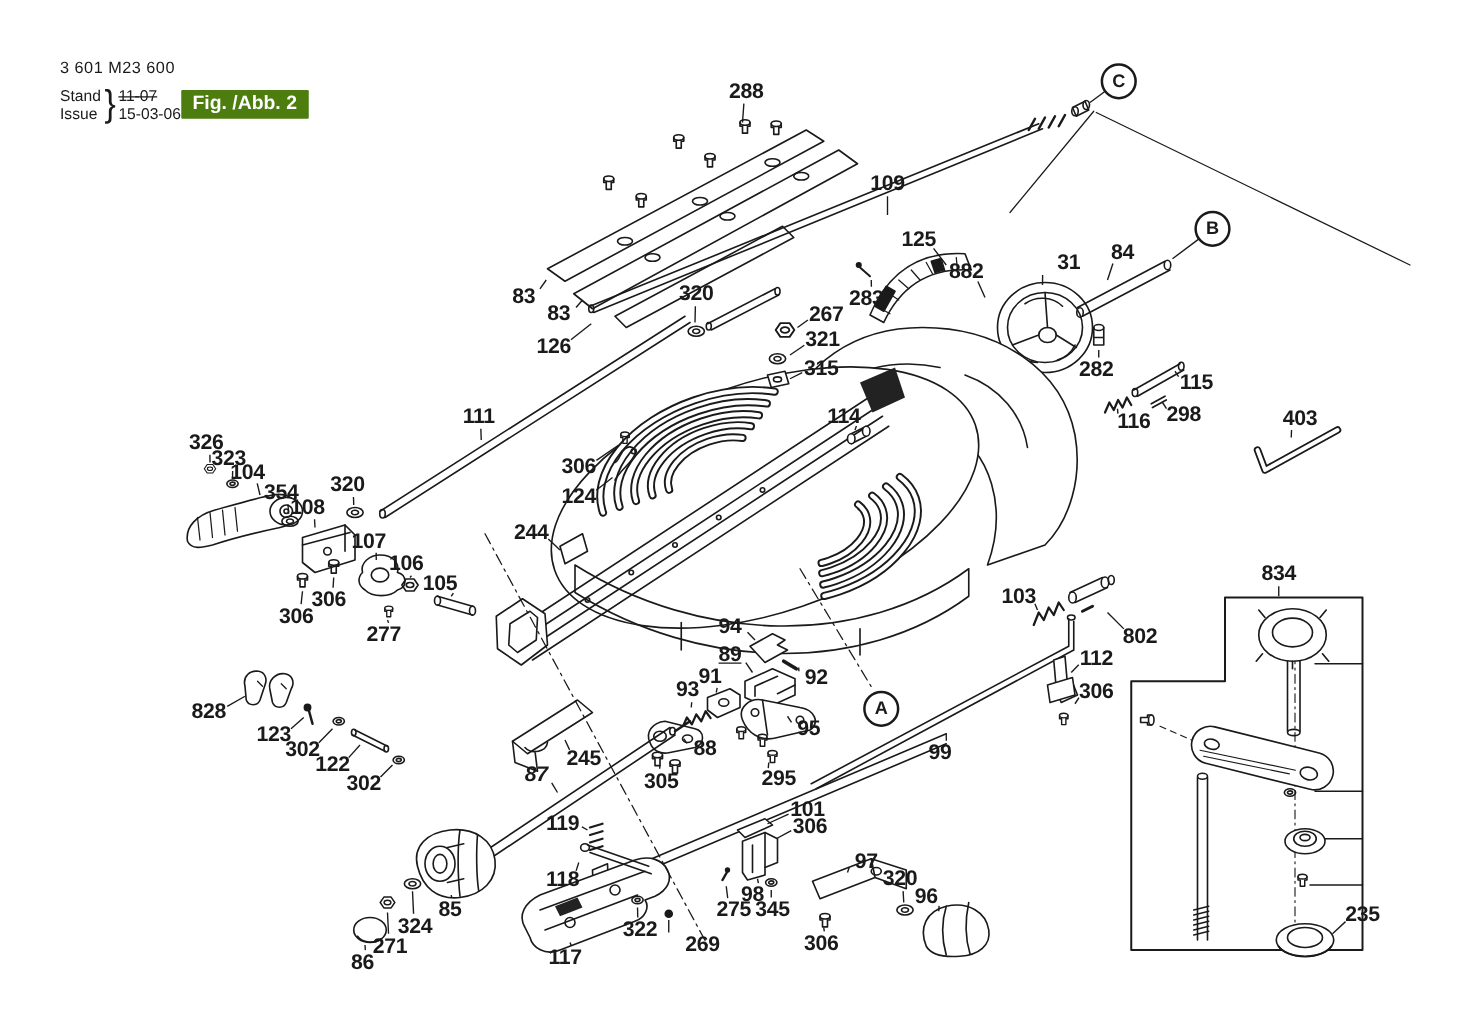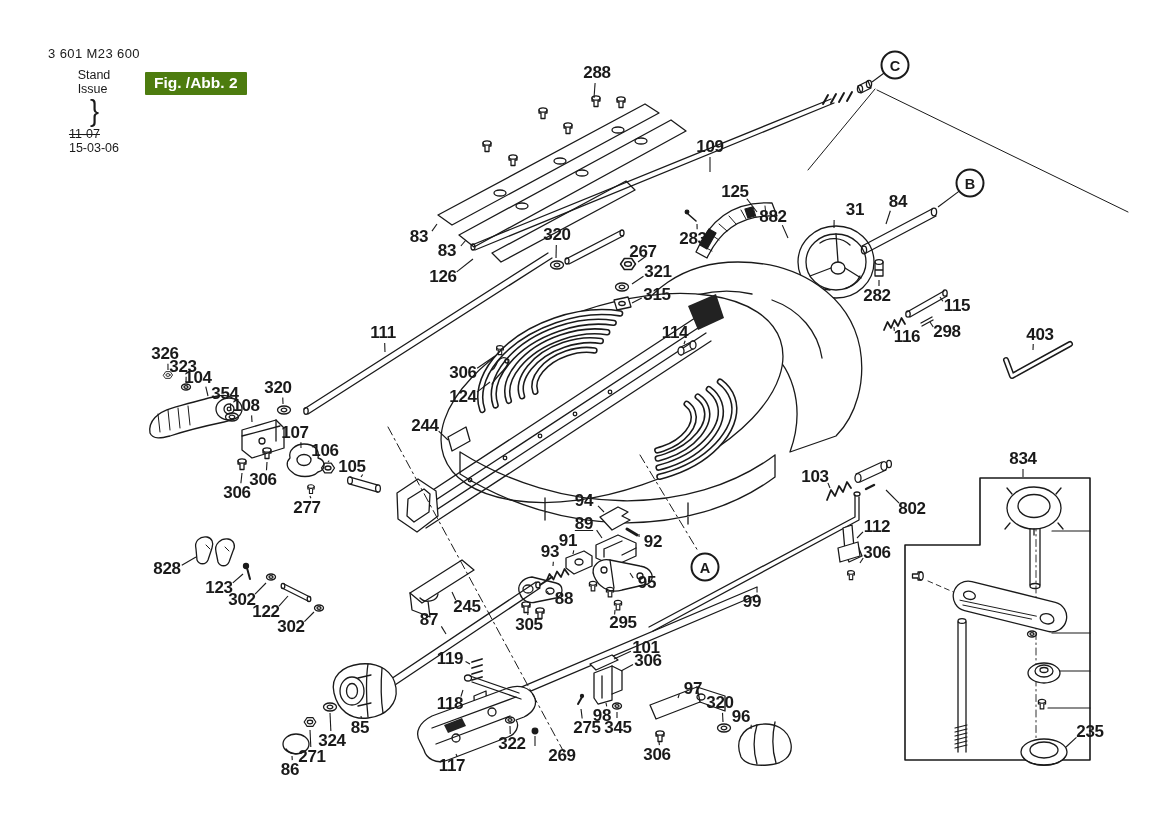--- a/index.html
+++ b/index.html
@@ -8,21 +8,21 @@
   svg.drawing{position:absolute;left:0;top:0;}
   .ink{stroke:#1a1a1a;fill:none;stroke-width:1.3;stroke-linejoin:round;stroke-linecap:round;}
   .callout-layer{position:absolute;left:0;top:0;width:100%;height:100%;pointer-events:none;}
   .callout{position:absolute;transform:translate(-50%,-50%);font-weight:bold;font-size:17px;
            letter-spacing:-0.3px;white-space:nowrap;}
   .refmark{position:absolute;transform:translate(-50%,-50%);width:25px;height:25px;
            border:2px solid #1a1a1a;border-radius:50%;display:flex;align-items:center;
            justify-content:center;font-weight:bold;font-size:14.5px;background:#fff;}
   .header{position:absolute;left:48px;top:46px;}
   .doc-number{font-size:13px;letter-spacing:.4px;}
-  .rev-row{display:flex;align-items:center;margin-top:7px;flex-direction:column;}
+  .rev-row{display:flex;align-items:center;margin-top:7px;}
   .rev-labels,.rev-values{font-size:12.5px;line-height:14px;}
   .brace{font-size:27px;font-weight:400;margin:0 2px 0 3px;transform:scaleY(1.1);}
   .struck{text-decoration:line-through;}
   .fig-badge{position:absolute;left:97px;top:26px;background:#4d7c0f;color:#fff;font-weight:bold;
              font-size:15.5px;padding:2px 9px 3px;border-radius:1px;white-space:nowrap;}
   .footer{position:absolute;left:48px;top:722px;font-size:13px;line-height:16.5px;}
 </style>
 </head>
 <body>
 
@@ -440,21 +440,21 @@
       <div class="callout" style="left: 710px; top: 147px;">109</div>
       <div class="callout" style="left: 735px; top: 192px;">125</div>
       <div class="callout" style="left: 773px; top: 217px;">882</div>
       <div class="callout" style="left: 693px; top: 239px;">283</div>
       <div class="callout" style="left: 855px; top: 210px;">31</div>
       <div class="callout" style="left: 898px; top: 202px;">84</div>
       <div class="callout" style="left: 419px; top: 237px;">83</div>
       <div class="callout" style="left: 447px; top: 251px;">83</div>
       <div class="callout" style="left: 443px; top: 277px;">126</div>
       <div class="callout" style="left: 557px; top: 235px;">320</div>
-      <div class="callout" style="left: 643px; top: 252px; text-align: center;">267</div>
+      <div class="callout" style="left: 661px; top: 252px; text-align: center;">267</div>
       <div class="callout" style="left: 658px; top: 272px;">321</div>
       <div class="callout" style="left: 657px; top: 295px;">315</div>
       <div class="callout" style="left: 383px; top: 333px;">111</div>
       <div class="callout" style="left: 675px; top: 333px;">114</div>
       <div class="callout" style="left: 877px; top: 296px;">282</div>
       <div class="callout" style="left: 957px; top: 306px;">115</div>
       <div class="callout" style="left: 907px; top: 337px;">116</div>
       <div class="callout" style="left: 947px; top: 332px;">298</div>
       <div class="callout" style="left: 1040px; top: 335px;">403</div>
       <div class="callout" style="left: 165px; top: 354px;">326</div>
@@ -485,21 +485,21 @@
       <div class="callout" style="left: 815px; top: 477px;">103</div>
       <div class="callout" style="left: 912px; top: 509px;">802</div>
       <div class="callout" style="left: 877px; top: 527px;">112</div>
       <div class="callout" style="left: 877px; top: 553px;">306</div>
       <div class="callout" style="left: 1023px; top: 459px;">834</div>
       <div class="callout" style="left: 167px; top: 569px;">828</div>
       <div class="callout" style="left: 219px; top: 588px;">123</div>
       <div class="callout" style="left: 242px; top: 600px;">302</div>
       <div class="callout" style="left: 266px; top: 612px;">122</div>
       <div class="callout" style="left: 291px; top: 627px;">302</div>
-      <div class="callout" style="left: 429px; top: 620px;">87</div>
+      <div class="callout" style="left: 429px; top: 620px; font-style: italic;">87</div>
       <div class="callout" style="left: 467px; top: 607px;">245</div>
       <div class="callout" style="left: 450px; top: 659px;">119</div>
       <div class="callout" style="left: 450px; top: 704px;">118</div>
       <div class="callout" style="left: 646px; top: 648px;">101</div>
       <div class="callout" style="left: 648px; top: 661px;">306</div>
       <div class="callout" style="left: 693px; top: 689px;">97</div>
       <div class="callout" style="left: 720px; top: 703px;">320</div>
       <div class="callout" style="left: 741px; top: 717px;">96</div>
       <div class="callout" style="left: 602px; top: 716px;">98</div>
       <div class="callout" style="left: 587px; top: 728px;">275</div>

